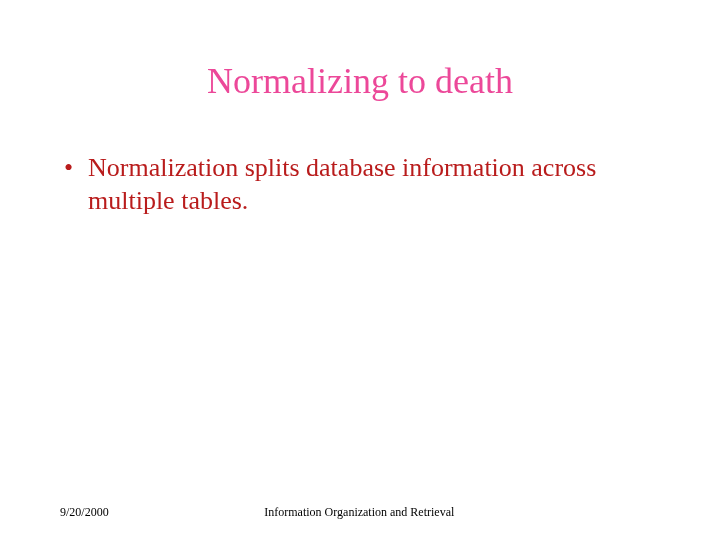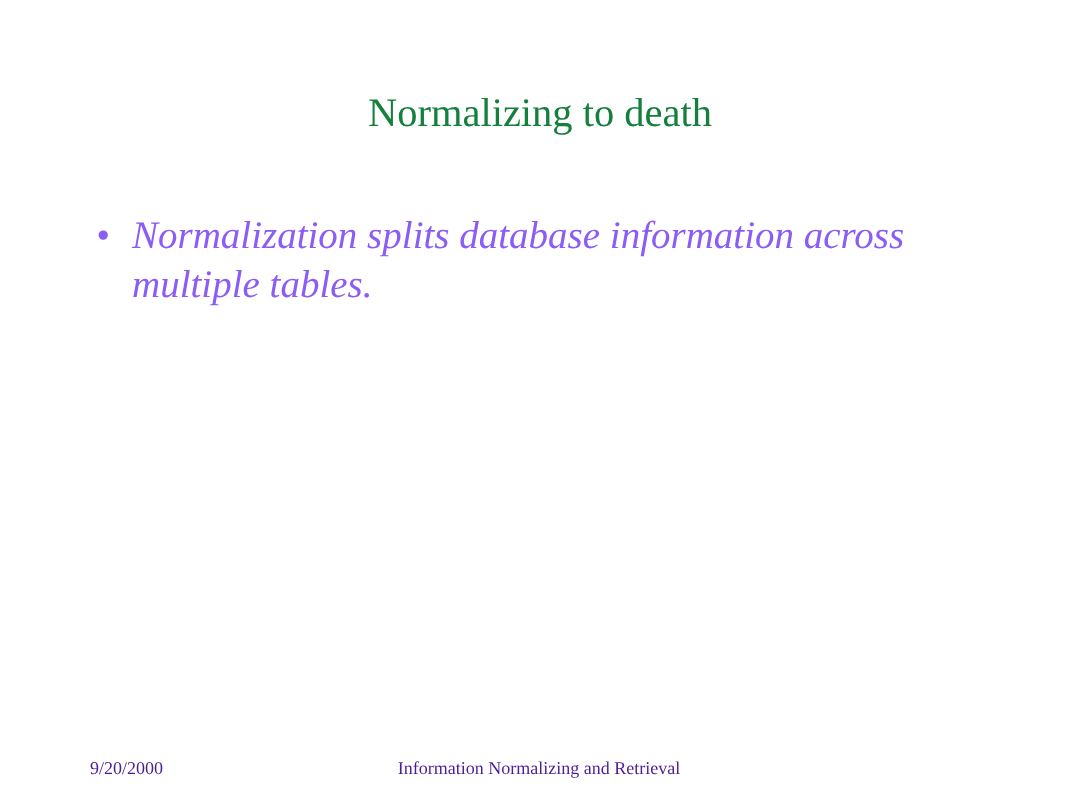--- a/index.html
+++ b/index.html
@@ -12,67 +12,66 @@
       overflow: hidden;
     }
     .slide {
       width: 100%;
       height: 100%;
       padding: 60px 60px 30px 60px;
       display: flex;
       flex-direction: column;
     }
     .title {
-      color: #15803d;
-      font-size: 27px;
+      color: #ec4899;
+      font-size: 36px;
       font-weight: 400;
       text-align: center;
       margin-bottom: 50px;
     }
     .bullets {
       list-style: none;
       padding-left: 0;
     }
     .bullets li {
-      color: #8b5cf6;
+      color: #b91c1c;
       font-size: 26px;
       line-height: 1.25;
       margin-bottom: 4px;
       padding-left: 28px;
       position: relative;
-      font-style: italic;
     }
     .bullets li::before {
       content: "•";
       position: absolute;
       left: 4px;
       top: 0;
       font-size: 26px;
     }
     .footer {
       position: absolute;
       bottom: 20px;
       left: 60px;
       right: 60px;
       display: flex;
       justify-content: space-between;
       align-items: baseline;
       font-size: 12px;
-      color: #4c1d95;
+      color: #000000;
     }
     .footer-date { flex: 0 0 auto; }
     .footer-title { flex: 1; text-align: center; }
     .footer-spacer { flex: 0 0 auto; width: 50px; }
   </style>
 </head>
 <body>
 
 <div class="slide">
   <h1 class="title">Normalizing to death</h1>
   <ul class="bullets">
     <li>Normalization splits database information across multiple tables.</li>
   </ul>
   <div class="footer">
     <span class="footer-date">9/20/2000</span>
-    <span class="footer-title">Information Normalizing and Retrieval</span>
+    <span class="footer-title">Information Organization and Retrieval</span>
     <span class="footer-spacer"></span>
   </div>
 </div>
 
 </body></html>

